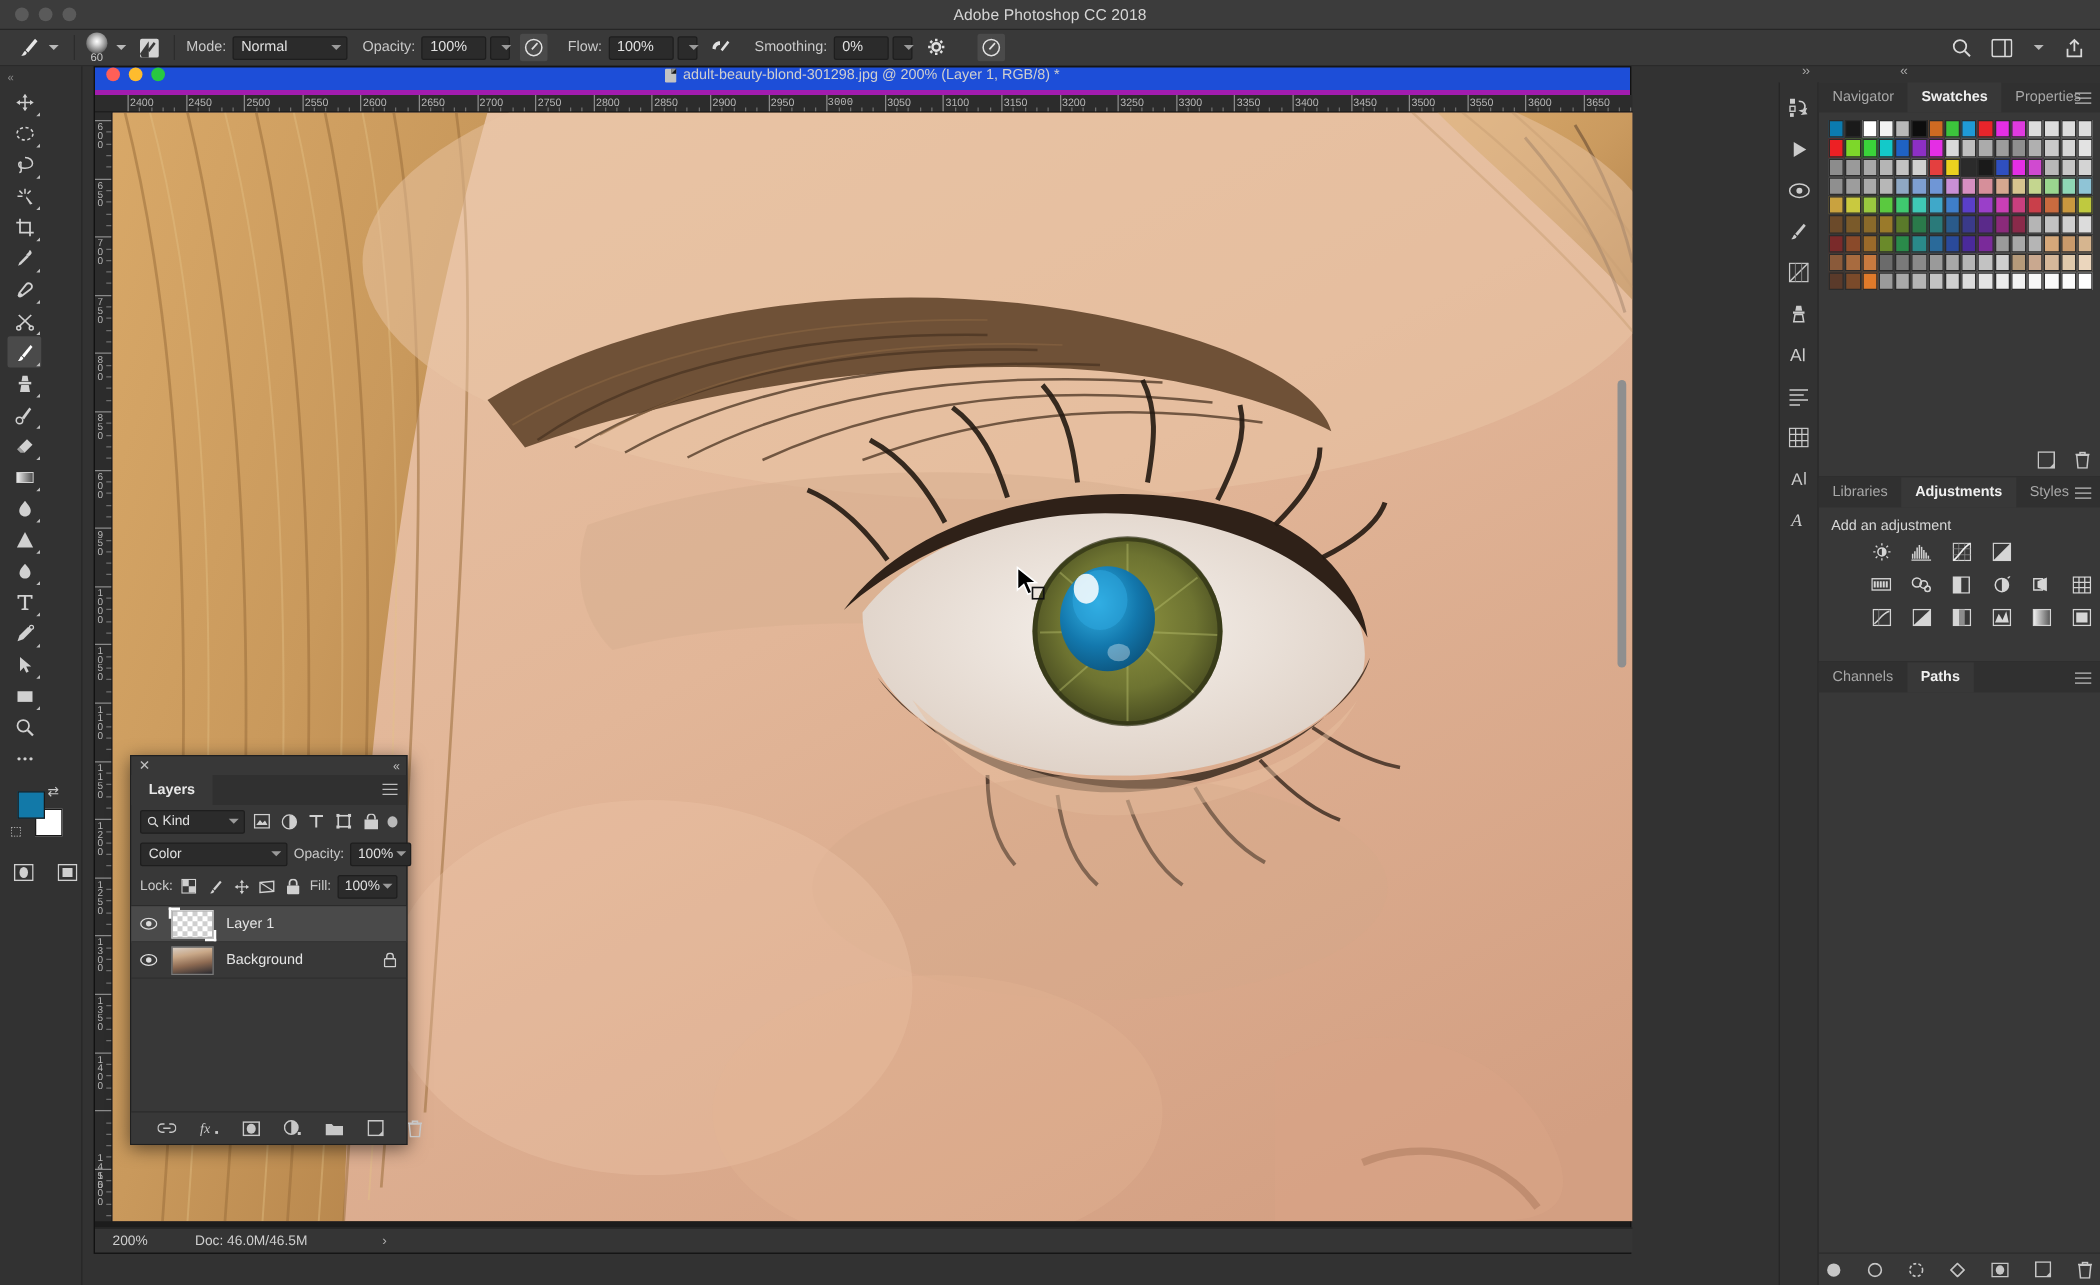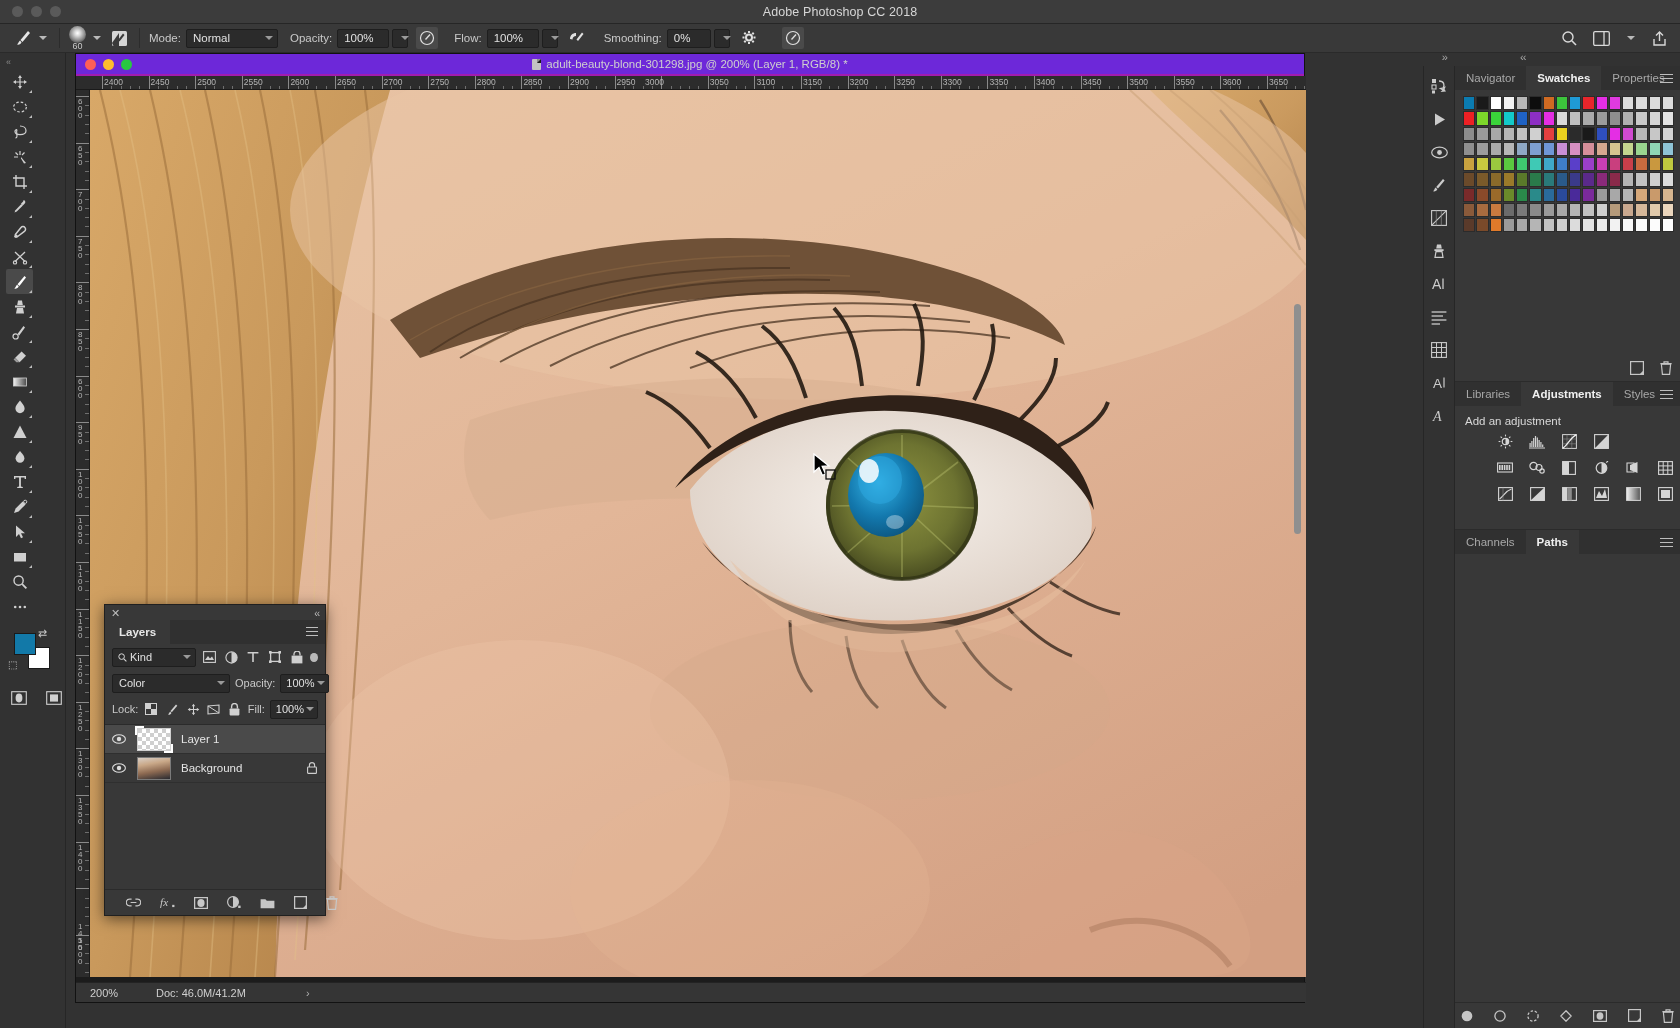--- a/index.html
+++ b/index.html
@@ -89,22 +89,22 @@
   .swap{position:absolute;left:38px;top:-4px;font-size:11px;color:#c8c8c8;}
   .def{position:absolute;left:8px;top:28px;font-size:10px;color:#c8c8c8;}
   .qmask{margin-top:6px;display:flex;justify-content:flex-start;padding-left:8px;gap:12px;}
 
   
   .docwin{
     position:absolute;left:75px;top:53px;width:1230px;height:950px;
     background:#1c1c1c;border:1px solid #121212;
   }
   .doctab{
-    height:22px;background:#6d28d9;display:flex;align-items:center;position:relative;
-    border-bottom:2px solid #a21caf;
+    height:22px;background:#1d4ed8;display:flex;align-items:flex-start;position:relative;
+    border-bottom:4px solid #a21caf;
   }
   .doc-traffic{display:flex;gap:7px;margin-left:9px;}
   .doc-traffic span{width:11px;height:11px;border-radius:50%;display:block;}
   .doc-traffic .r{background:#ff5f57;}
   .doc-traffic .y{background:#febc2e;}
   .doc-traffic .g{background:#28c840;}
   .doc-title{
     position:absolute;left:0;right:0;text-align:center;font-size:11.5px;color:#cfcfcf;
     display:flex;align-items:center;justify-content:center;gap:5px;
   }
@@ -663,21 +663,21 @@
         <div class="rtick minor" style="left: 510.64px;"></div>
         <div class="rtick minor" style="left: 519.96px;"></div>
         <div class="rtick minor" style="left: 529.28px;"></div>
         <div class="rtick" style="left: 538.6px;"></div>
         <div class="rlabel" style="left: 538.6px;">2950</div>
         <div class="rtick minor" style="left: 547.92px;"></div>
         <div class="rtick minor" style="left: 557.24px;"></div>
         <div class="rtick minor" style="left: 566.56px;"></div>
         <div class="rtick minor" style="left: 575.88px;"></div>
         <div class="rtick" style="left: 585.2px;"></div>
-        <div class="rlabel" style="left: 567px;">3000</div>
+        <div class="rlabel" style="left: 584px; font-family: Liberation Mono, monospace;">3000</div>
         <div class="rtick minor" style="left: 594.52px;"></div>
         <div class="rtick minor" style="left: 603.84px;"></div>
         <div class="rtick minor" style="left: 613.16px;"></div>
         <div class="rtick minor" style="left: 622.48px;"></div>
         <div class="rtick" style="left: 631.8px;"></div>
         <div class="rlabel" style="left: 631.8px;">3050</div>
         <div class="rtick minor" style="left: 641.12px;"></div>
         <div class="rtick minor" style="left: 650.44px;"></div>
         <div class="rtick minor" style="left: 659.76px;"></div>
         <div class="rtick minor" style="left: 669.08px;"></div>
@@ -1010,21 +1010,21 @@
         <path d="M2 1 L2 19 L7 14.6 L10.4 22.4 L13.6 21 L10.2 13.4 L17 13 Z" fill="#000" stroke="#fff" stroke-width="1.3"></path>
         <rect x="14" y="17" width="9" height="9" fill="none" stroke="#111" stroke-width="1.3"></rect>
       </svg>
     </div>
 
     <div class="vscroll"></div>
     <div class="hscroll"></div>
 
     <div class="statusbar">
       <span class="sb-zoom">200%</span>
-      <span class="sb-doc">Doc: 46.0M/41.2M</span>
+      <span class="sb-doc">Doc: 46.0M/46.5M</span>
       <span class="sb-arrow">›</span>
     </div>
   </div>
 
   <div class="layerspanel">
     <div class="lp-tabrow">
       <span class="lp-close">✕</span>
       <span class="lp-collapse">‹‹</span>
     </div>
     <div class="lp-tabs">

